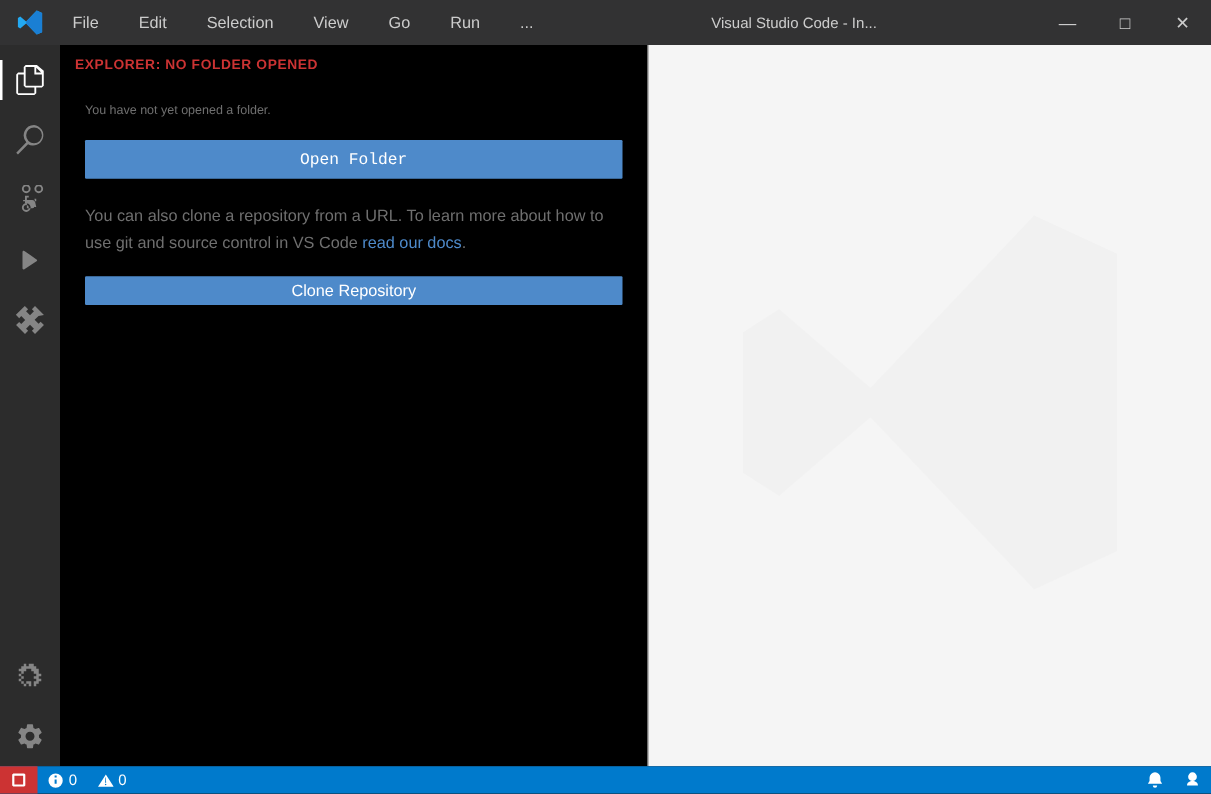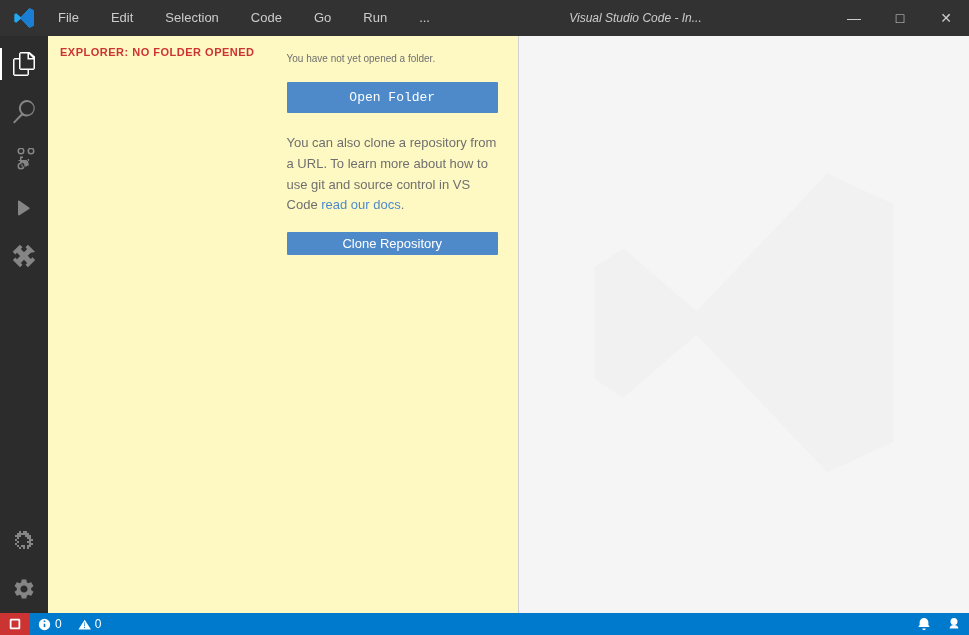--- a/index.html
+++ b/index.html
@@ -45,21 +45,20 @@
       line-height: 36px;
       color: #cccccc;
       font-size: 13px;
       cursor: pointer;
     }
     .titlebar-title {
       flex: 1;
       text-align: center;
       color: #cccccc;
       font-size: 12px;
-      font-style: italic;
     }
     .titlebar-controls {
       display: flex;
       align-items: center;
     }
     .titlebar-btn {
       width: 46px;
       height: 36px;
       display: flex;
       align-items: center;
@@ -110,22 +109,23 @@
     }
     .activity-item svg {
       width: 24px;
       height: 24px;
     }
     .activity-spacer { flex: 1; }
 
     
     .sidebar {
       width: 470px;
-      background: #fef9c3;
-      display: flex;
+      background: #000000;
+      display: flex;
+      flex-direction: column;
       flex-shrink: 0;
       justify-content: space-between;
     }
     .sidebar-header {
       padding: 10px 12px 8px 12px;
       font-size: 11px;
       font-weight: 700;
       color: #6f6f6f;
       letter-spacing: 0.5px;
       text-transform: uppercase;
@@ -252,21 +252,21 @@
   <div class="titlebar-logo">
     <svg viewBox="0 0 100 100" fill="none" xmlns="http://www.w3.org/2000/svg">
       <path d="M74.5 6L36 46.5L14.5 28L6 33.5V66.5L14.5 72L36 53.5L74.5 94L94 85V15L74.5 6Z" fill="#23a9f2"></path>
       <path d="M74.5 6L36 46.5V53.5L74.5 94L94 85V15L74.5 6Z" fill="#1a7fd4"></path>
     </svg>
   </div>
   <div class="titlebar-menu">
     <div class="titlebar-menu-item">File</div>
     <div class="titlebar-menu-item">Edit</div>
     <div class="titlebar-menu-item">Selection</div>
-    <div class="titlebar-menu-item">Code</div>
+    <div class="titlebar-menu-item">View</div>
     <div class="titlebar-menu-item">Go</div>
     <div class="titlebar-menu-item">Run</div>
     <div class="titlebar-menu-item">...</div>
   </div>
   <div class="titlebar-title">Visual Studio Code - In...</div>
   <div class="titlebar-controls">
     <div class="titlebar-btn">—</div>
     <div class="titlebar-btn">□</div>
     <div class="titlebar-btn close">✕</div>
   </div>

